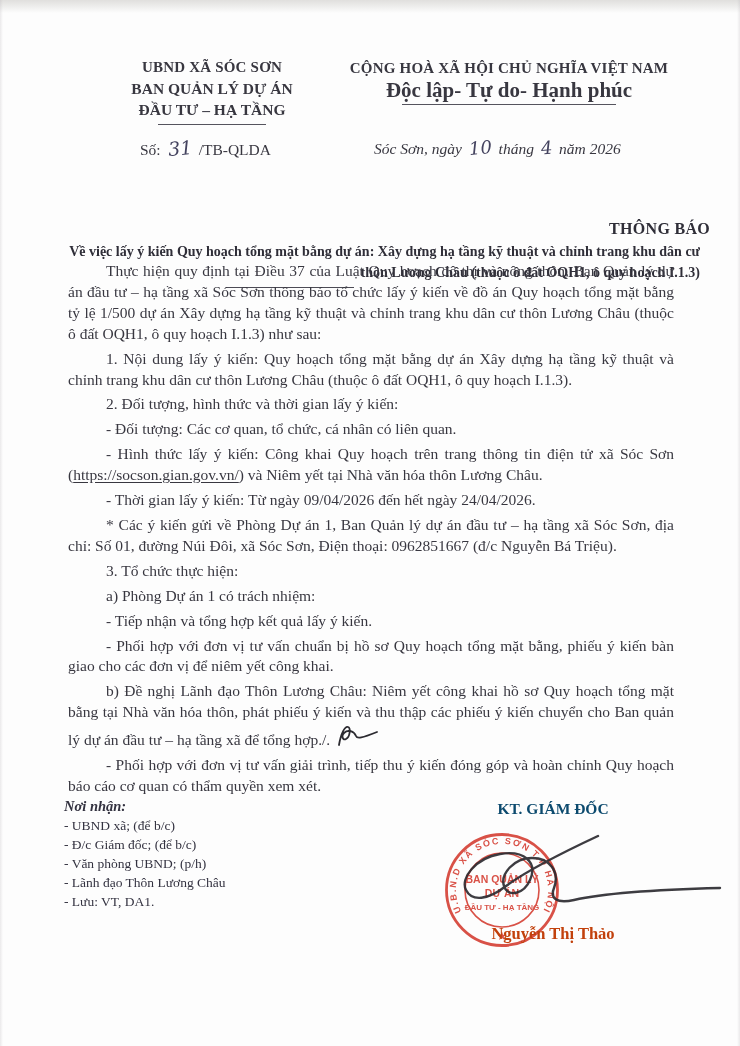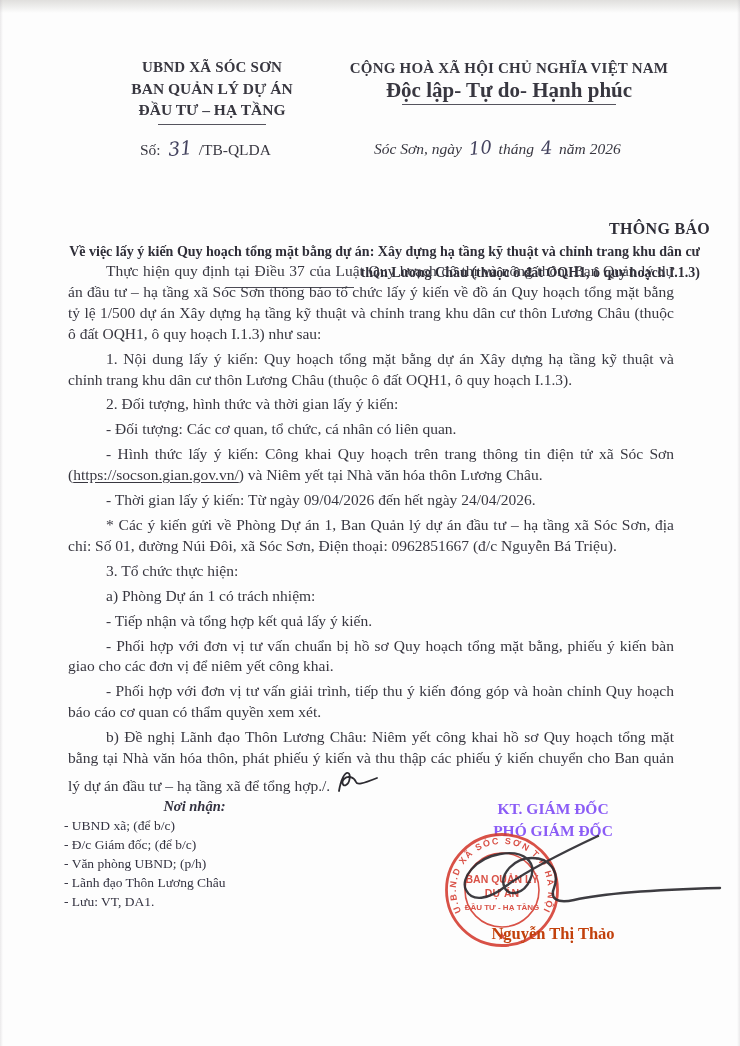--- a/index.html
+++ b/index.html
@@ -37,24 +37,24 @@
   .doc-subtitle{font-size:14px;font-weight:bold;margin:3px 10px 0;line-height:21px;}
   .rule-title{width:128px;border:0;border-top:1.6px solid #4c4b55;margin:4px auto 0 196px;}
 
   .body-text{position:absolute;top:257px;left:64px;width:614px;
     font-size:15.5px;line-height:20.9px;text-align:justify;}
   .body-text p{margin:4px;text-indent:38px;}
   .url{text-decoration:underline;text-underline-offset:2px;}
   .initial-scribble{display:inline-block;vertical-align:-4px;margin-left:4px;}
 
   .recipients{position:absolute;top:797px;left:64px;font-size:13.5px;line-height:19px;color:#333240;}
-  .recipients .label{font-weight:bold;font-style:italic;font-size:14.5px;text-align:right;}
+  .recipients .label{font-weight:bold;font-style:italic;font-size:14.5px;}
   .recipients div{white-space:nowrap;}
 
-  .sig-block{position:absolute;top:798px;left:438px;width:230px;text-align:center;color:#8b5cf6;}
+  .sig-block{position:absolute;top:798px;left:438px;width:230px;text-align:center;color:#0c4a6e;}
   .sig-block .s1,.sig-block .s2{font-size:15.5px;font-weight:bold;line-height:22px;}
   .signer-name{position:absolute;top:924px;left:428px;width:250px;text-align:center;
     font-size:16.5px;font-weight:bold;color:#c2410c;}
 
   .stamp{position:absolute;top:831px;left:443px;width:118px;height:118px;opacity:.88;}
   .sig-scrawl{position:absolute;top:828px;left:428px;width:300px;height:90px;}
 </style>
 </head>
 <body>
 
@@ -100,38 +100,37 @@
   <p>1. Nội dung lấy ý kiến: Quy hoạch tổng mặt bằng dự án Xây dựng hạ tầng kỹ thuật và chỉnh trang khu dân cư thôn Lương Châu (thuộc ô đất OQH1, ô quy hoạch I.1.3).</p>
   <p>2. Đối tượng, hình thức và thời gian lấy ý kiến:</p>
   <p>- Đối tượng: Các cơ quan, tổ chức, cá nhân có liên quan.</p>
   <p><span>- Hình thức lấy ý kiến: Công khai Quy hoạch trên trang thông tin điện tử xã Sóc Sơn (</span><span class="url">https://socson.gian.gov.vn/</span><span>) và Niêm yết tại Nhà văn hóa thôn Lương Châu.</span></p>
   <p>- Thời gian lấy ý kiến: Từ ngày 09/04/2026 đến hết ngày 24/04/2026.</p>
   <p>* Các ý kiến gửi về Phòng Dự án 1, Ban Quản lý dự án đầu tư – hạ tầng xã Sóc Sơn, địa chỉ: Số 01, đường Núi Đôi, xã Sóc Sơn, Điện thoại: 0962851667 (đ/c Nguyễn Bá Triệu).</p>
   <p>3. Tổ chức thực hiện:</p>
   <p>a) Phòng Dự án 1 có trách nhiệm:</p>
   <p>- Tiếp nhận và tổng hợp kết quả lấy ý kiến.</p>
   <p>- Phối hợp với đơn vị tư vấn chuẩn bị hồ sơ Quy hoạch tổng mặt bằng, phiếu ý kiến bàn giao cho các đơn vị để niêm yết công khai.</p>
-  <p>- Phối hợp với đơn vị tư vấn giải trình, tiếp thu ý kiến đóng góp và hoàn chỉnh Quy hoạch báo cáo cơ quan có thẩm quyền xem xét.</p>
   <p><span>b) Đề nghị Lãnh đạo Thôn Lương Châu: Niêm yết công khai hồ sơ Quy hoạch tổng mặt bằng tại Nhà văn hóa thôn, phát phiếu ý kiến và thu thập các phiếu ý kiến chuyển cho Ban quản lý dự án đầu tư – hạ tầng xã để tổng hợp./.</span><svg class="initial-scribble" width="44" height="26" viewBox="0 0 44 26">
       <path d="M5,22 C7,10 11,3 14,4 C17,5 16,14 12,16 C9,18 7,13 10,10 C14,6 20,8 22,13 C23,16 28,15 43,9" fill="none" stroke="#2c2b31" stroke-width="1.8" stroke-linecap="round"></path>
     </svg></p>
+  <p>- Phối hợp với đơn vị tư vấn giải trình, tiếp thu ý kiến đóng góp và hoàn chỉnh Quy hoạch báo cáo cơ quan có thẩm quyền xem xét.</p>
 </div>
 
 <div class="recipients">
   <div class="label">Nơi nhận:</div>
   <div>- UBND xã; (để b/c)</div>
   <div>- Đ/c Giám đốc; (để b/c)</div>
   <div>- Văn phòng UBND; (p/h)</div>
   <div>- Lãnh đạo Thôn Lương Châu</div>
   <div>- Lưu: VT, DA1.</div>
 </div>
 
 <div class="sig-block">
   <div class="s1">KT. GIÁM ĐỐC</div>
-  <div class="s2">PHÓ GIÁM ĐỐC</div>
 </div>
 
 <svg class="stamp" viewBox="0 0 118 118">
   <circle cx="59" cy="59" r="55.5" fill="none" stroke="#d43a2e" stroke-width="2.8"></circle>
   <circle cx="59" cy="59" r="37" fill="none" stroke="#d43a2e" stroke-width="1.6"></circle>
   <defs>
     <path id="arcOuter" d="M 19.2,82 A 46,46 0 1 1 98.8,82" fill="none"></path>
   </defs>
   <text font-size="9" font-weight="bold" fill="#d43a2e" letter-spacing="1.6" font-family="Liberation Sans, sans-serif">
     <textPath href="#arcOuter" startOffset="50%" text-anchor="middle">U.B.N.D XÃ SÓC SƠN T.P HÀ NỘI</textPath>

